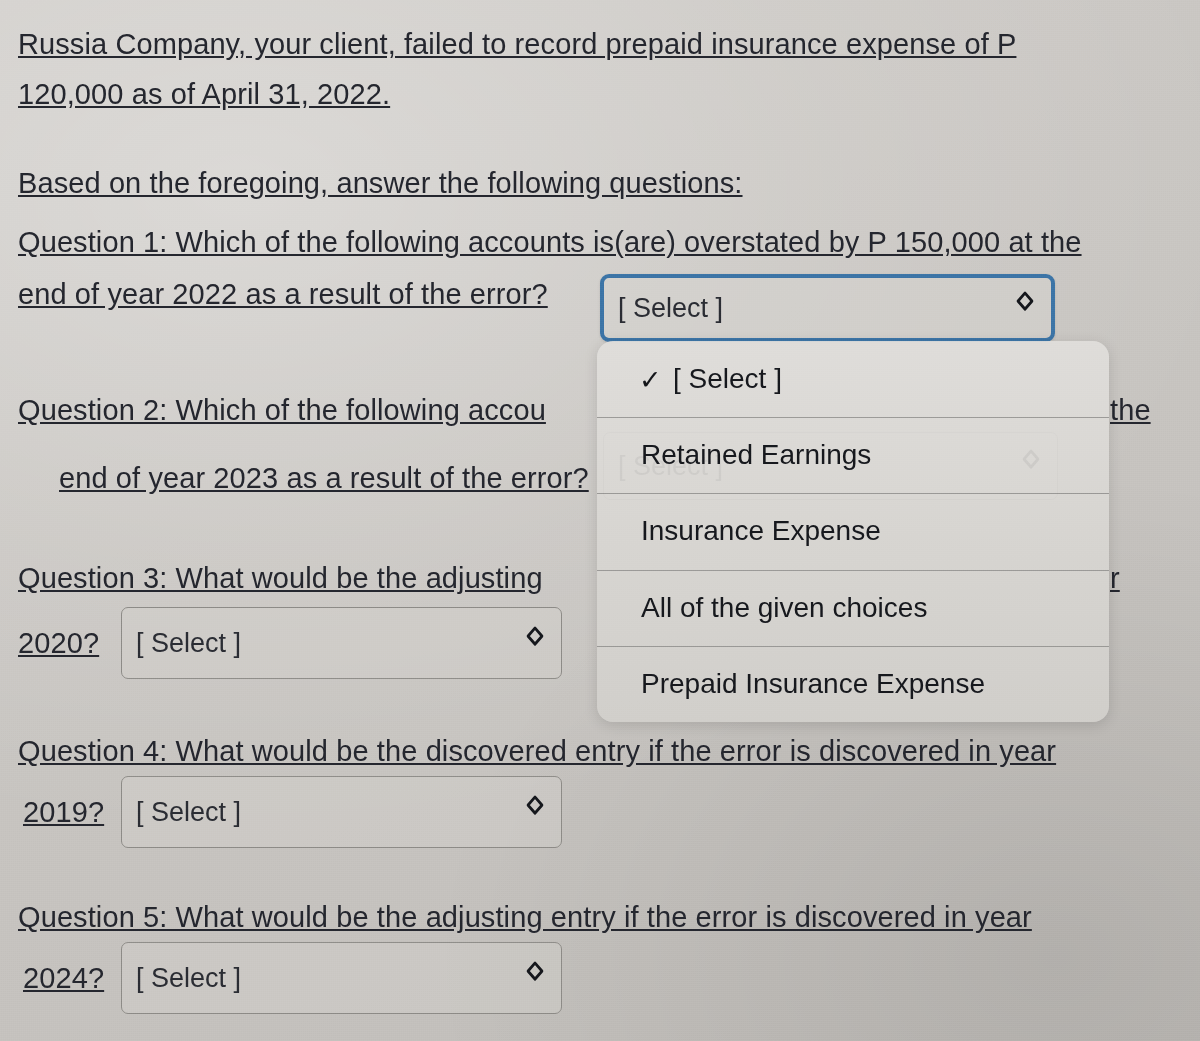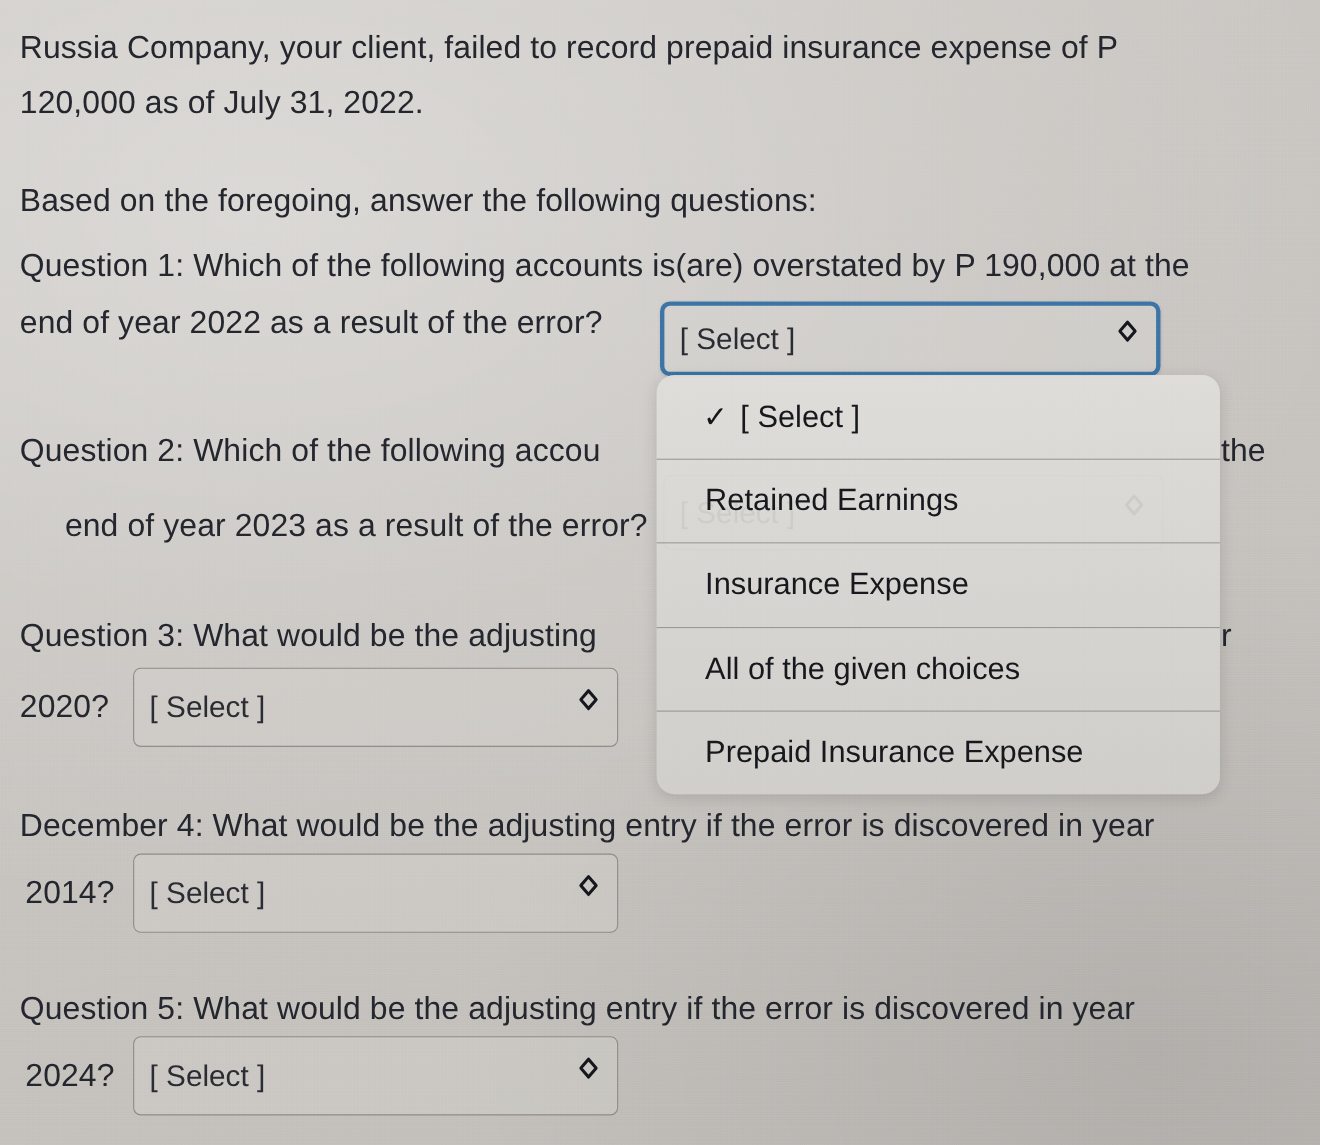--- a/index.html
+++ b/index.html
@@ -39,20 +39,21 @@
   }
 
   .body-text {
     font-family: "Liberation Sans Narrow", "Liberation Sans", sans-serif;
     font-size: 29px;
     font-weight: 400;
     letter-spacing: .1px;
     color: #24262e;
     line-height: 1.0;
     white-space: nowrap;
+    text-decoration: underline;
   }
 
   .line { position: absolute; }
 
   
   .select-box {
     position: absolute;
     box-sizing: border-box;
     background: rgba(211,209,205,0.42);
     border: 1.5px solid #8e8c88;
@@ -126,25 +127,25 @@
     color: #14161a;
   }
   .dd-item.has-check { padding-left: 76px; }
 </style>
 </head>
 <body>
 
 <div id="page">
 
   <div class="line body-text" style="left:18px; top:30px;">Russia Company, your client, failed to record prepaid insurance expense of P</div>
-  <div class="line body-text" style="left:18px; top:80px;">120,000 as of July 31, 2022.</div>
+  <div class="line body-text" style="left:18px; top:80px;">120,000 as of April 31, 2022.</div>
 
   <div class="line body-text" style="left:18px; top:169px;">Based on the foregoing, answer the following questions:</div>
 
-  <div class="line body-text" style="left:18px; top:228px;">Question 1: Which of the following accounts is(are) overstated by P 190,000 at the</div>
+  <div class="line body-text" style="left:18px; top:228px;">Question 1: Which of the following accounts is(are) overstated by P 150,000 at the</div>
   <div class="line body-text" style="left:18px; top:280px;">end of year 2022 as a result of the error?</div>
 
   <div class="select-box active" style="left:600px; top:274px; width:455px; height:68px;">
     <span class="select-label">[ Select ]</span>
     <span class="chev">
       <svg width="20" height="26" viewBox="0 0 20 26" aria-hidden="true">
         <path d="M10 2 L17 9 L10 16 L3 9 Z" fill="none" stroke="#15171c" stroke-width="2.6" stroke-linejoin="round"></path>
       </svg>
     </span>
   </div>
@@ -168,22 +169,22 @@
 
   <div class="select-box" style="left:121px; top:607px; width:441px; height:72px;">
     <span class="select-label">[ Select ]</span>
     <span class="chev">
       <svg width="20" height="26" viewBox="0 0 20 26" aria-hidden="true">
         <path d="M10 2 L17 9 L10 16 L3 9 Z" fill="none" stroke="#15171c" stroke-width="2.6" stroke-linejoin="round"></path>
       </svg>
     </span>
   </div>
 
-  <div class="line body-text" style="left:18px; top:737px;">December 4: What would be the adjusting entry if the error is discovered in year</div>
-  <div class="line body-text" style="left:23px; top:798px;">2014?</div>
+  <div class="line body-text" style="left:18px; top:737px;">Question 4: What would be the discovered entry if the error is discovered in year</div>
+  <div class="line body-text" style="left:23px; top:798px;">2019?</div>
 
   <div class="select-box" style="left:121px; top:776px; width:441px; height:72px;">
     <span class="select-label">[ Select ]</span>
     <span class="chev">
       <svg width="20" height="26" viewBox="0 0 20 26" aria-hidden="true">
         <path d="M10 2 L17 9 L10 16 L3 9 Z" fill="none" stroke="#15171c" stroke-width="2.6" stroke-linejoin="round"></path>
       </svg>
     </span>
   </div>
 

